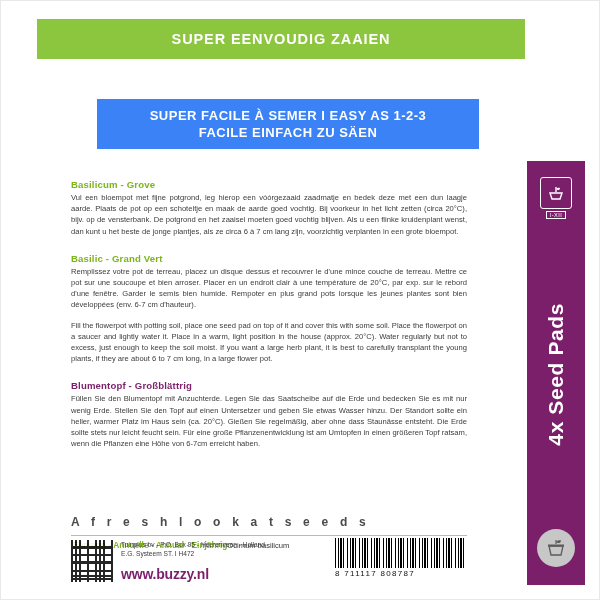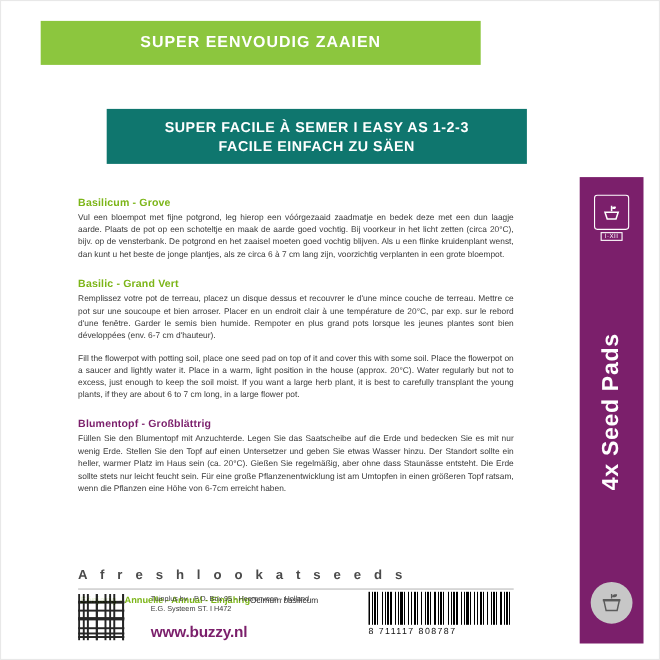--- a/index.html
+++ b/index.html
@@ -20,42 +20,42 @@
     background: #ffffff;
     box-sizing: border-box;
     border: 1px solid #e8e8e8;
   }
 
   
   .top-banner {
     position: absolute;
     left: 36px;
     top: 18px;
-    width: 400px;
+    width: 488px;
     height: 40px;
     background: #8cc63e;
     display: flex;
     align-items: center;
     justify-content: center;
   }
   .top-banner .txt {
     color: #ffffff;
     font-size: 14.5px;
     font-weight: bold;
     letter-spacing: 0.9px;
   }
 
   
   .sub-banner {
     position: absolute;
     left: 96px;
     top: 98px;
     width: 382px;
     height: 50px;
-    background: #0f766e;
+    background: #3b82f6;
     display: flex;
     flex-direction: column;
     align-items: center;
     justify-content: center;
     gap: 2px;
   }
   .sub-banner .line {
     color: #ffffff;
     font-size: 13px;
     font-weight: bold;
@@ -141,21 +141,21 @@
     background-image:
       linear-gradient(90deg, #000 2px, transparent 2px),
       linear-gradient(90deg, transparent 4px, #000 4px, #000 6px, transparent 6px),
       linear-gradient(0deg, #000 2px, transparent 2px),
       linear-gradient(0deg, transparent 5px, #000 5px, #000 7px, transparent 7px);
     background-size: 8px 8px, 12px 12px, 8px 8px, 14px 14px;
     opacity: .85;
   }
   .footer-mid {
     flex: 1;
-    padding-left: 24px;
+    padding-left: 8px;
     padding-top: 4px;
   }
   .footer-mid .addr {
     font-size: 6.6px;
     color: #3b3b3b;
     line-height: 9px;
   }
   .footer-mid .url {
     margin-top: 8px;
     font-size: 14px;

